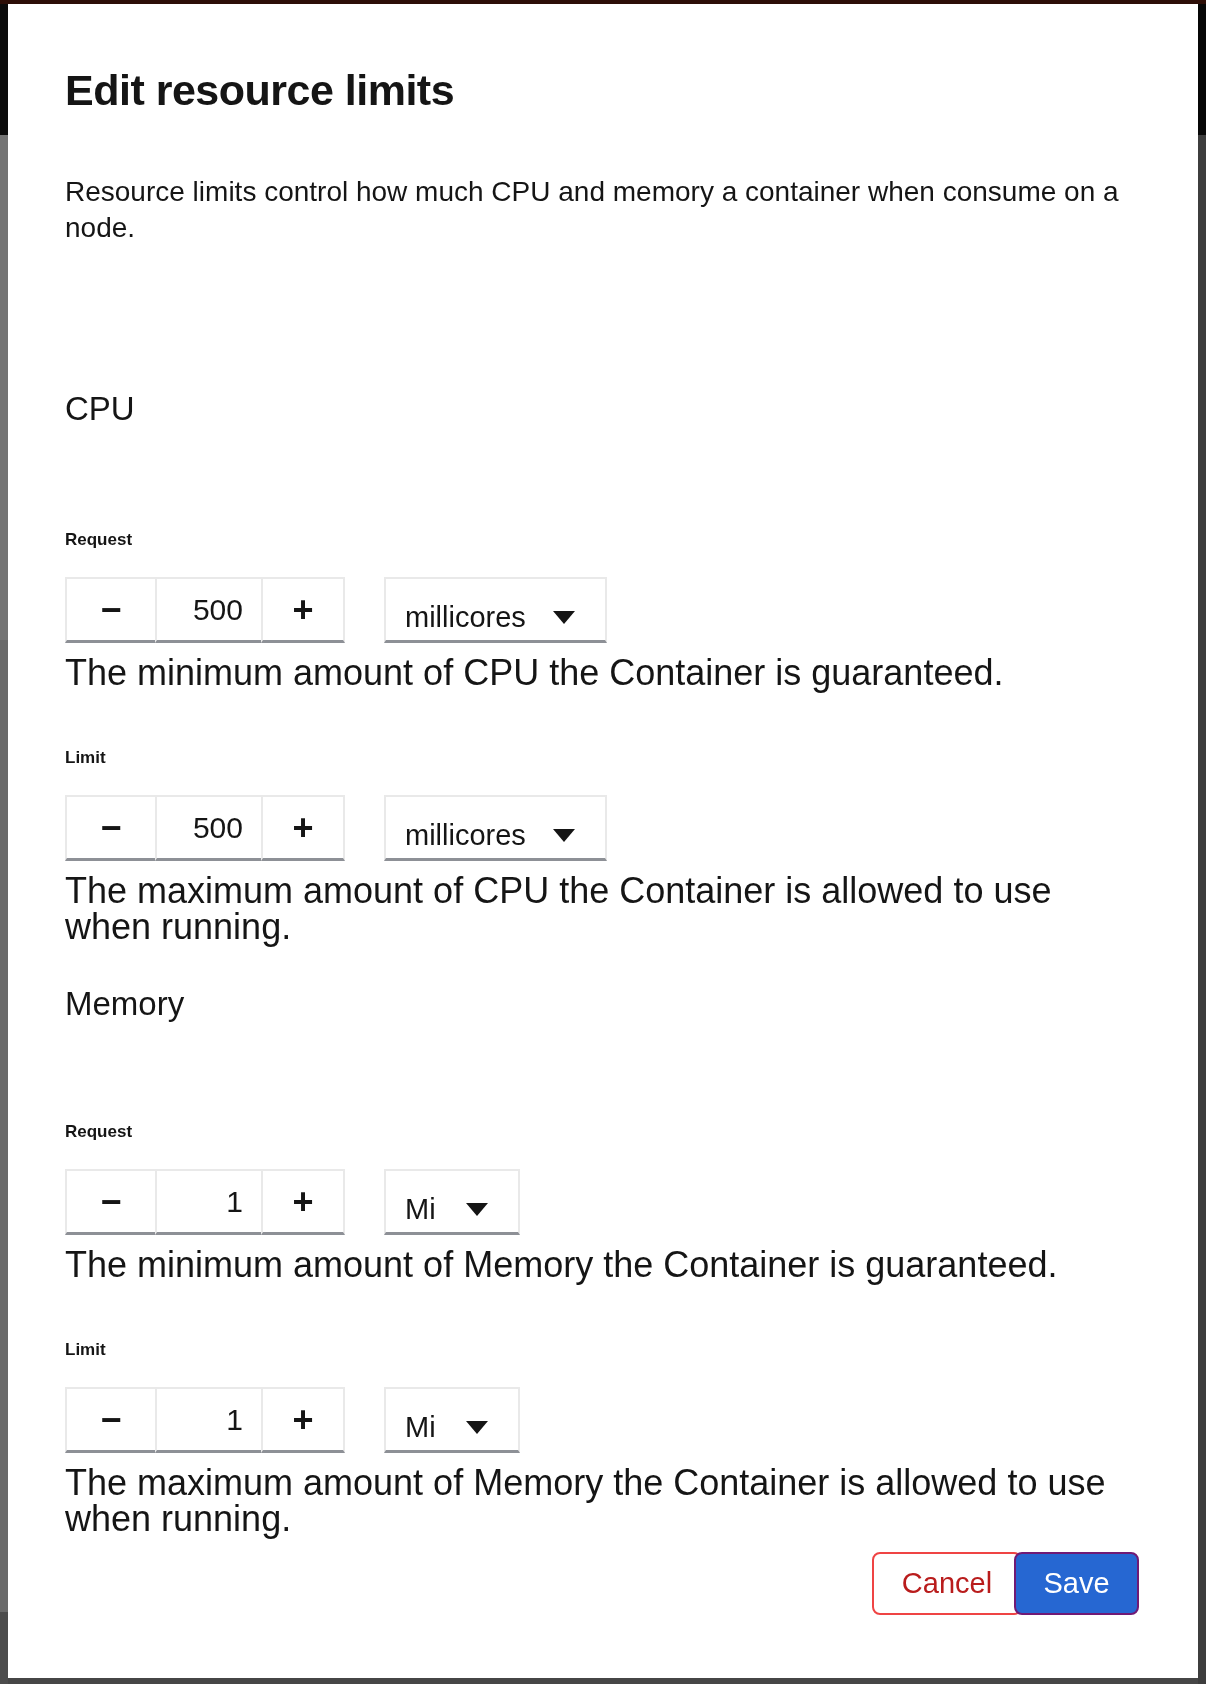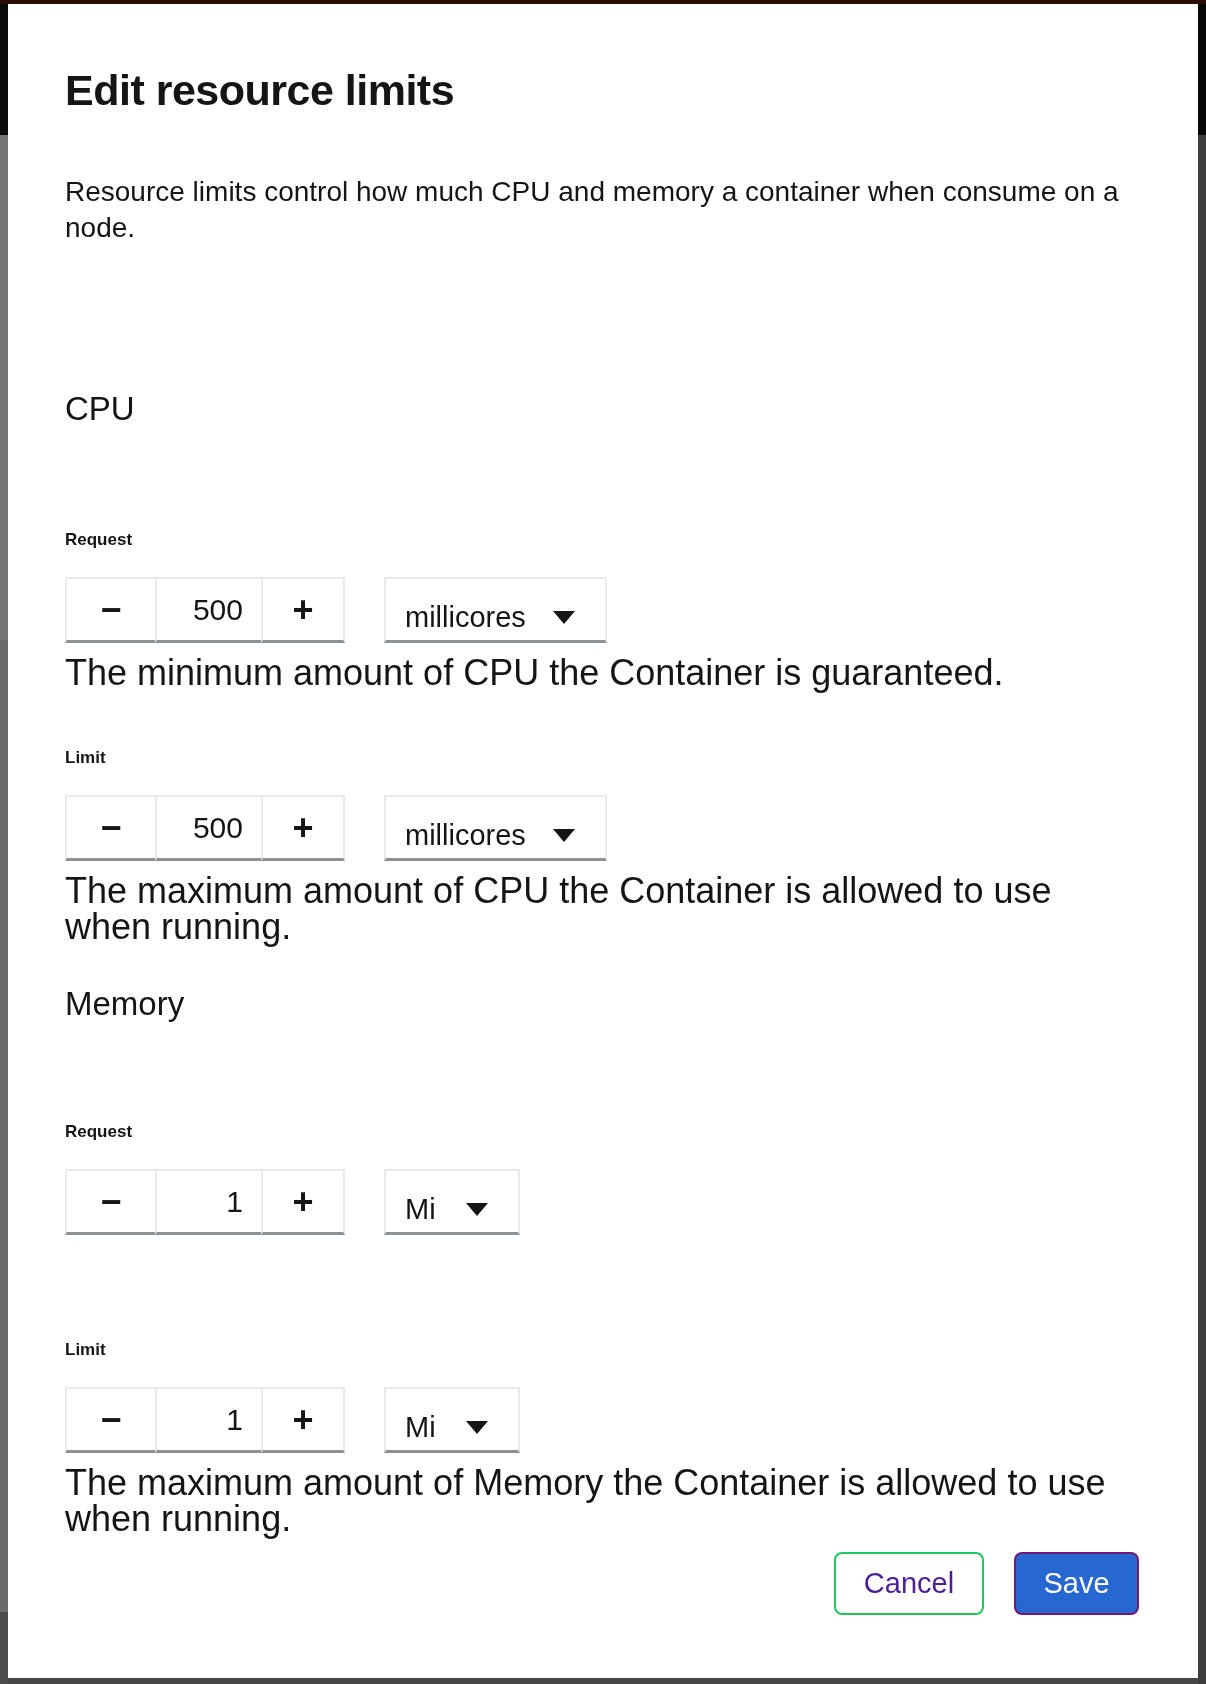--- a/index.html
+++ b/index.html
@@ -108,23 +108,23 @@
   
   .btn {
     position: absolute; top: 1548px; height: 63px;
     font-family: "Liberation Sans", "DejaVu Sans", sans-serif;
     font-size: 29px;
     border-radius: 8px;
     display: flex; align-items: center; justify-content: center;
     cursor: pointer;
   }
   .btn-cancel {
-    left: 826px; width: 150px;
-    background: #ffffff; color: #4c1d95;
-    border: 2px solid #22c55e;
+    left: 864px; width: 150px;
+    background: #ffffff; color: #b91c1c;
+    border: 2px solid #ef4444;
   }
   .btn-save {
     left: 1006px; width: 125px;
     background: #2667d2; color: #ffffff;
     border: 2px solid #701a75;
   }
 </style>
 </head>
 <body>
 
@@ -186,20 +186,21 @@
       <div class="num-group">
         <div class="stepper-btn minus">−</div>
         <input class="value-input" type="text" value="1" style="">
         <div class="stepper-btn plus">+</div>
       </div>
       <div class="unit-select w-mem">
         <span>Mi</span>
         <span class="caret-down"></span>
       </div>
     </div>
+    <div class="field-help">The minimum amount of Memory the Container is guaranteed.</div>
   </div>
 
   <div class="field field-mem-limit">
     <div class="field-label">Limit</div>
     <div class="field-row">
       <div class="num-group">
         <div class="stepper-btn minus">−</div>
         <input class="value-input" type="text" value="1" style="">
         <div class="stepper-btn plus">+</div>
       </div>

